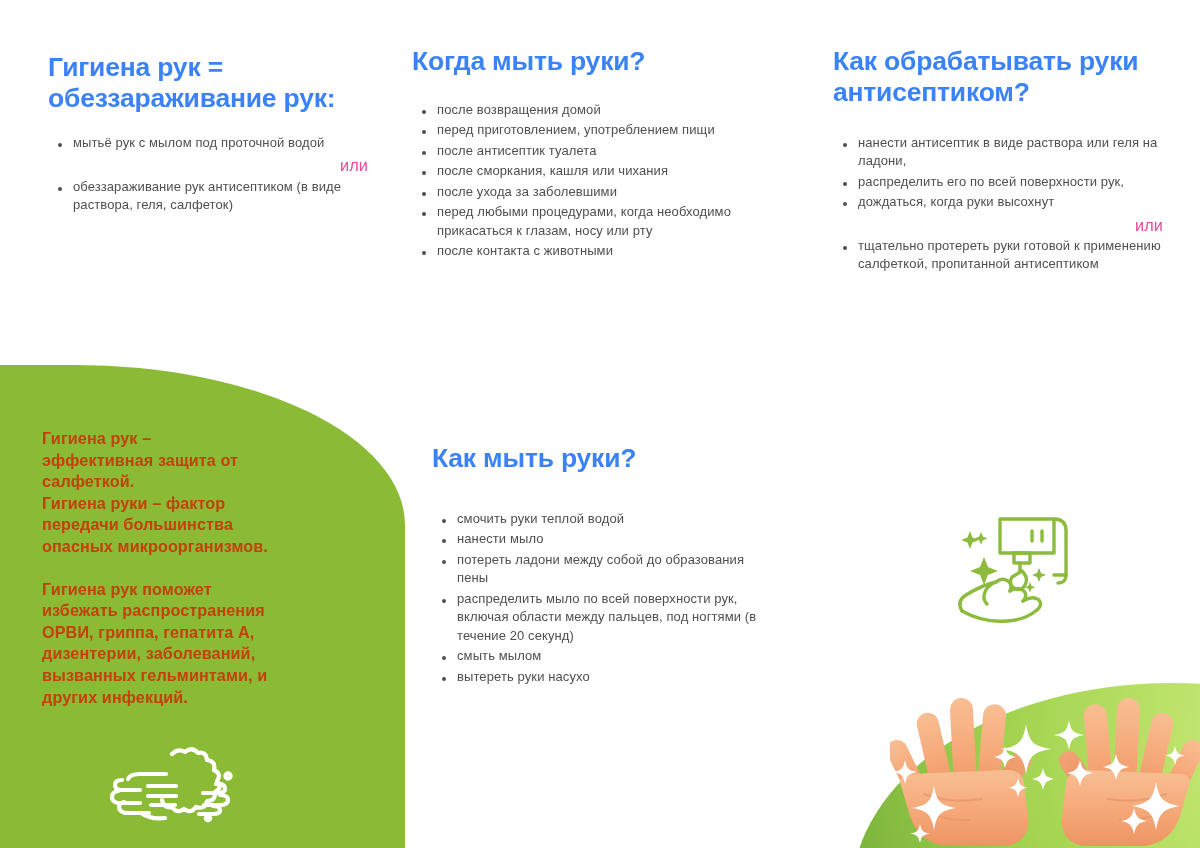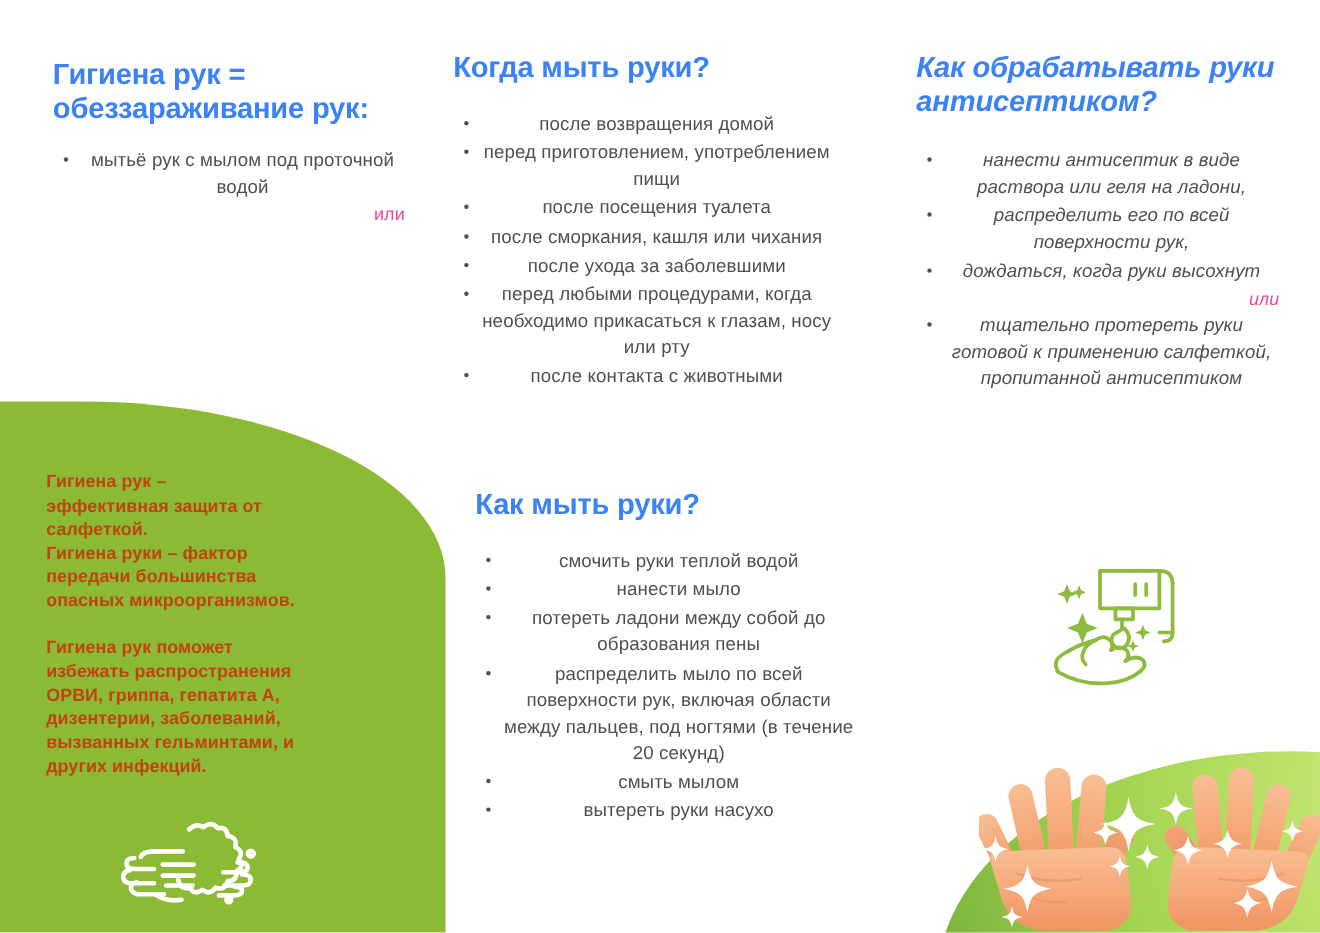--- a/index.html
+++ b/index.html
@@ -49,50 +49,49 @@
     z-index: 1;
   }
 
   
   .col {
     position: absolute;
     z-index: 3;
   }
   .col-left  { left: 48px;  top: 52px;  width: 320px; }
   .col-mid   { left: 412px; top: 46px;  width: 345px; }
-  .col-right { left: 833px; top: 46px;  width: 330px; font-style: italic; }
+  .col-right { left: 833px; top: 46px;  width: 330px; }
 
   .col-mid-2 { left: 432px; top: 443px; width: 345px; }
 
   h2.heading {
     margin: 0 0 14px 0;
     font-size: 26.5px;
     line-height: 1.17;
     font-weight: bold;
     color: #3b82f6;
     letter-spacing: -0.2px;
   }
   .col-left h2.heading { margin-bottom: 20px; }
   .col-right h2.heading { margin-bottom: 26px; }
   .col-mid h2.heading { margin-bottom: 24px; }
-  .col-mid-2 h2.heading { margin-bottom: 24px; }
+  .col-mid-2 h2.heading { margin-bottom: 36px; }
 
   ul.bullets {
     margin: 0;
     padding: 0 0 0 25px;
     list-style: none;
   }
   ul.bullets li {
     position: relative;
-    font-size: 17px;
+    font-size: 13px;
     line-height: 1.42;
     color: #4f4f4f;
     margin-bottom: 2px;
     letter-spacing: 0.1px;
-    text-align: center;
   }
   ul.bullets li::before {
     content: "";
     position: absolute;
     left: -15px;
     top: 9px;
     width: 4px;
     height: 4px;
     border-radius: 50%;
     background: #4f4f4f;
@@ -157,20 +156,23 @@
 
   <div class="green-panel"></div>
   <div class="green-circle"></div>
 
   <div class="col col-left">
     <h2 class="heading">Гигиена рук = обеззараживание рук:</h2>
     <ul class="bullets">
       <li>мытьё рук с мылом под проточной водой</li>
     </ul>
     <p class="or-line">или</p>
+    <ul class="bullets">
+      <li>обеззараживание рук антисептиком (в виде раствора, геля, салфеток)</li>
+    </ul>
   </div>
 
   <div class="panel-text">
     <p>
       <span>Гигиена рук –</span><br>
       <span>эффективная защита от</span><br>
       <span>салфеткой.</span><br>
       <span>Гигиена руки – фактор</span><br>
       <span>передачи большинства</span><br>
       <span>опасных микроорганизмов.</span>
@@ -209,21 +211,21 @@
       <circle cx="120" cy="32" r="2.6"></circle>
       <circle cx="100" cy="74" r="2.2"></circle>
     </svg>
   </div>
 
   <div class="col col-mid">
     <h2 class="heading">Когда мыть руки?</h2>
     <ul class="bullets">
       <li>после возвращения домой</li>
       <li>перед приготовлением, употреблением пищи</li>
-      <li>после посещения туалета</li>
+      <li>после антисептик туалета</li>
       <li>после сморкания, кашля или чихания</li>
       <li>после ухода за заболевшими</li>
       <li>перед любыми процедурами, когда необходимо прикасаться к глазам, носу или рту</li>
       <li>после контакта с животными</li>
     </ul>
   </div>
 
   <div class="col col-mid-2">
     <h2 class="heading">Как мыть руки?</h2>
     <ul class="bullets">

